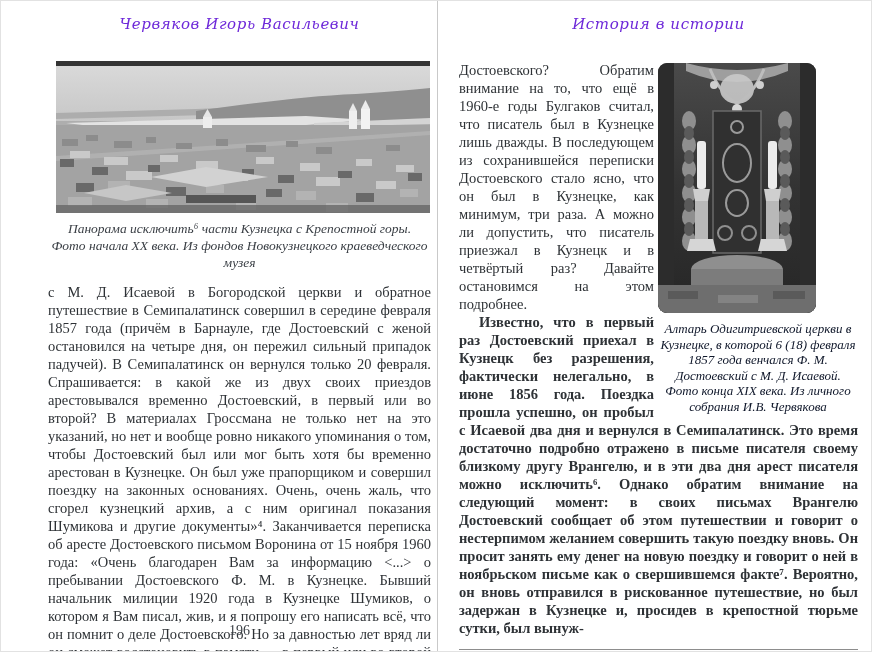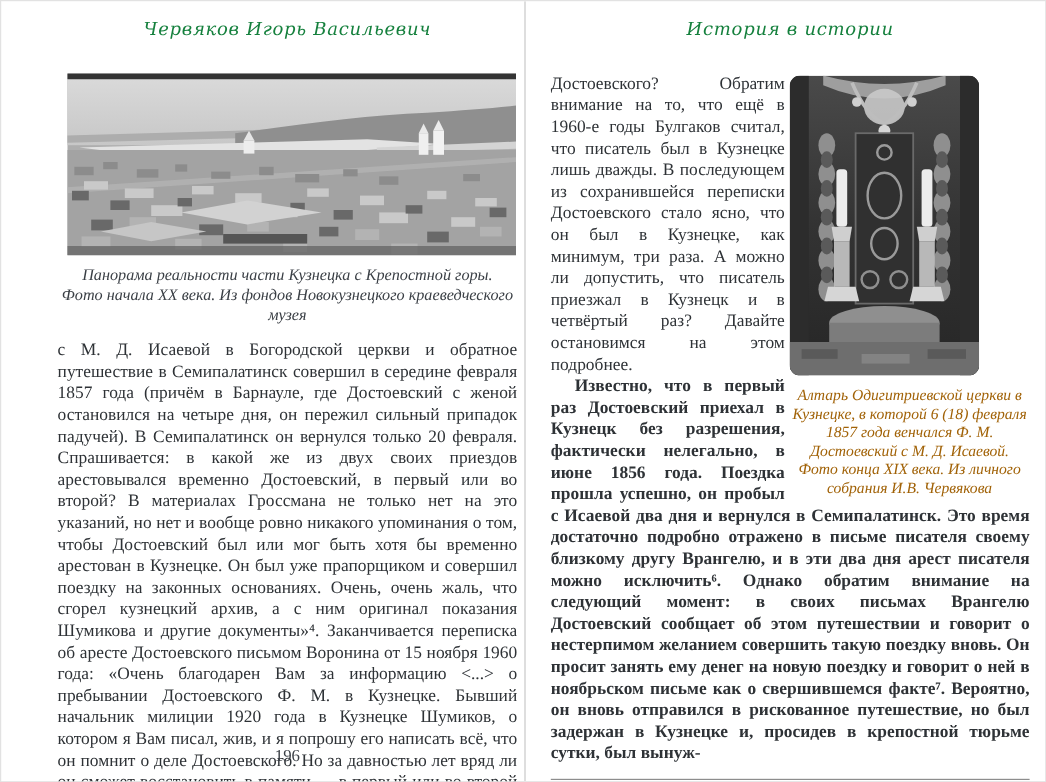--- a/index.html
+++ b/index.html
@@ -18,21 +18,21 @@
     box-sizing:border-box;
   }
   .page-left{left:0;width:436px;padding:14px 6px 0 47px;}
   .page-right{left:436px;width:436px;padding:14px 15px 16px 21px;border-left:1px solid #c9c9c9;}
   .running-head{
     text-align:center;
     font-family:"DejaVu Serif", serif;
     font-style:italic;
     font-size:15px;
     letter-spacing:0.6px;
-    color:#15803d;
+    color:#6d28d9;
     height:20px;
     margin-bottom:26px;
   }
   
   .panorama{
     width:374px;height:152px;
     margin:0 0 0 8px;
     overflow:hidden;
     line-height:0;
   }
@@ -70,21 +70,21 @@
     width:158px;height:250px;
     border-radius:9px;
     overflow:hidden;
     line-height:0;
   }
   .altar-img svg{display:block;}
   .altar-caption{
     font-style:italic;
     font-size:13px;
     line-height:15.5px;
-    color:#a16207;
+    color:#0f172a;
     text-align:center;
     margin-top:8px;
   }
   .rp-par{
     font-size:14.5px;
     line-height:18px;
     text-align:justify;
     margin:0;
   }
   .rp-par.indent{text-indent:20px;font-weight:bold;}
@@ -183,21 +183,21 @@
         <rect x="147" y="56" width="9" height="11" fill="#ededed"></rect>
         <polygon points="147,56 151.5,48 156,56" fill="#e6e6e6"></polygon>
         <rect x="293" y="50" width="8" height="18" fill="#efefef"></rect>
         <polygon points="293,50 297,42 301,50" fill="#e9e9e9"></polygon>
         <rect x="305" y="48" width="9" height="20" fill="#f2f2f2"></rect>
         <polygon points="305,48 309.5,39 314,48" fill="#ececec"></polygon>
         <rect y="144" width="374" height="8" fill="#5e5e5e" opacity="0.7"></rect>
       </svg>
     </figure>
 
-    <figcaption class="photo-caption">Панорама реальности части Кузнецка с Крепостной горы. Фото начала XX века. Из фондов Новокузнецкого краеведческого музея</figcaption>
+    <figcaption class="photo-caption">Панорама исключить⁶ части Кузнецка с Крепостной горы. Фото начала XX века. Из фондов Новокузнецкого краеведческого музея</figcaption>
 
     <p class="body-text">с М. Д. Исаевой в Богородской церкви и обратное путешествие в Семипалатинск совершил в середине февраля 1857 года (причём в Барнауле, где Достоевский с женой остановился на четыре дня, он пережил сильный припадок падучей). В Семипалатинск он вернулся только 20 февраля. Спрашивается: в какой же из двух своих приездов арестовывался временно Достоевский, в первый или во второй? В материалах Гроссмана не только нет на это указаний, но нет и вообще ровно никакого упоминания о том, чтобы Достоевский был или мог быть хотя бы временно арестован в Кузнецке. Он был уже прапорщиком и совершил поездку на законных основаниях. Очень, очень жаль, что сгорел кузнецкий архив, а с ним оригинал показания Шумикова и другие документы»⁴. Заканчивается переписка об аресте Достоевского письмом Воронина от 15 ноября 1960 года: «Очень благодарен Вам за информацию &lt;...&gt; о пребывании Достоевского Ф. М. в Кузнецке. Бывший начальник милиции 1920 года в Кузнецке Шумиков, о котором я Вам писал, жив, и я попрошу его написать всё, что он помнит о деле Достоевского. Но за давностью лет вряд ли он сможет восстановить в памяти — в первый или во второй приезд в Кузнецк арестовывался Достоевский, согласно этому документу, который он видел»⁵. Вот такие интересные подробности сообщил Воронин Булгакову. Можно скептически к этому относиться, но нельзя сбрасывать со счетов данную информацию. Вопрос остаётся открытым: было ли в реальности задержание</p>
 
     <div class="page-number">196</div>
   </div>
 
   <div class="page page-right">
     <div class="running-head">История в истории</div>
 
     <div>

